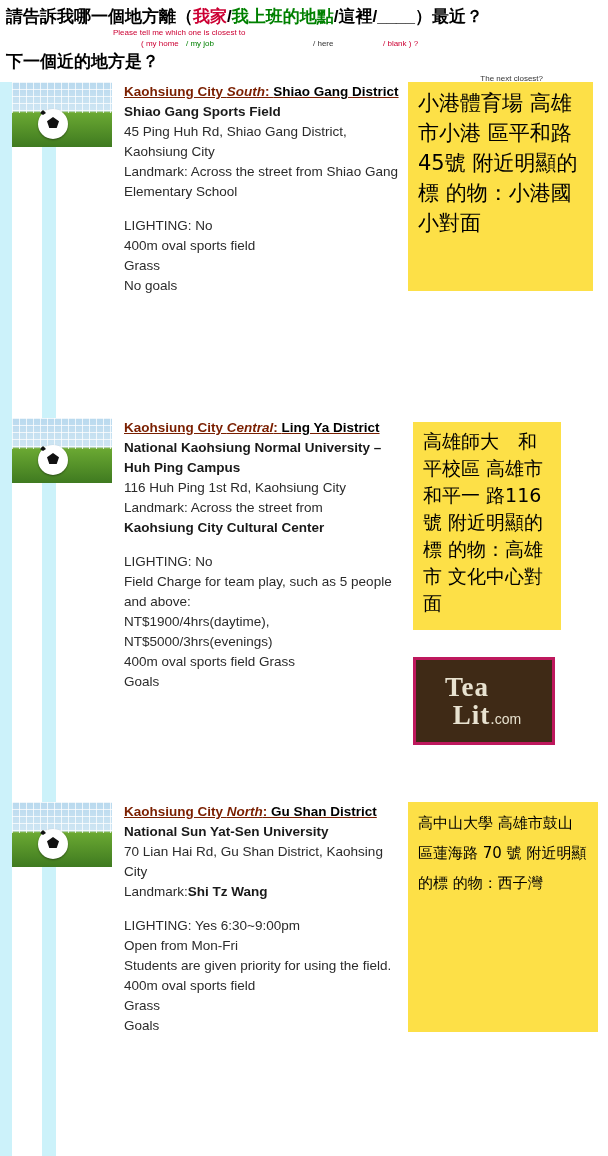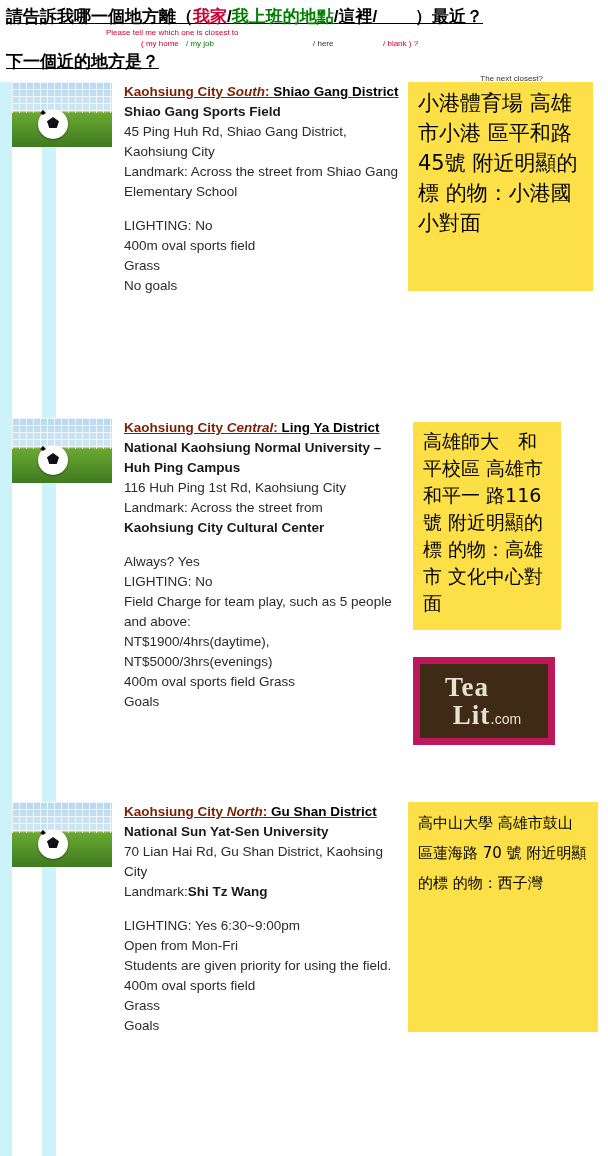--- a/index.html
+++ b/index.html
@@ -17,21 +17,20 @@
   }
 
   
   .header {
     position: absolute;
     left: 0;
     top: 0;
     width: 547px;
     padding: 6px 4px 0 6px;
     box-sizing: border-box;
-    text-decoration: underline;
   }
   .q-line1 {
     font-size: 17px;
     font-weight: bold;
     line-height: 22px;
     white-space: nowrap;
   }
   .q-red { color: #cc0033; }
   .q-green { color: #008000; }
   .q-blank { letter-spacing: 0px; }
@@ -166,21 +165,21 @@
     line-height: 29px;
     color: #000000;
   }
 
   
   .tealit {
     position: absolute;
     width: 142px;
     height: 88px;
     background: #3f2a16;
-    border: 7px solid #be185d;
+    border: 3px solid #be185d;
     box-sizing: border-box;
     display: flex;
     flex-direction: column;
     justify-content: center;
     align-items: center;
   }
   .tealit .l1, .tealit .l2 {
     color: #e8e2d0;
     font-family: "Liberation Serif", serif;
     font-size: 27px;
@@ -201,21 +200,21 @@
   }
 </style>
 </head>
 <body>
 
 <div class="header">
   <div class="q-line1">
     <span>請告訴我哪一個地方離（</span><span class="q-red">我家</span><span>/</span><span class="q-green">我上班的地點</span><span>/</span><span>這裡</span><span>/</span><span class="q-blank">____</span><span>）最近？</span>
   </div>
   <div class="q-sub-row" style="margin-left:0;margin-top:0;">
-    <span class="q-sub-item" style="left:100px;top:0;color:#cc0033;">Please tell me which one is closest to</span>
+    <span class="q-sub-item" style="left:107px;top:0;color:#cc0033;">Please tell me which one is closest to</span>
   </div>
   <div class="q-sub-row" style="height:12px;">
     <span class="q-sub-item" style="left:135px;top:1px;color:#cc0033;">( my home</span>
     <span class="q-sub-item" style="left:180px;top:1px;color:#008000;">/ my job</span>
     <span class="q-sub-item" style="left:307px;top:1px;color:#333333;">/ here</span>
     <span class="q-sub-item" style="left:377px;top:1px;color:#cc0033;">/ blank ) ?</span>
   </div>
   <div class="q-line2">下一個近的地方是？</div>
   <div class="q-sub2">The next closest?</div>
 </div>
@@ -261,21 +260,20 @@
   </div>
   <div class="text-col">
     <div class="title-line">
       <span class="city">Kaohsiung City </span><em class="city">Central</em><span class="city">: </span><span class="area">Ling Ya District</span>
     </div>
     <div class="venue">National Kaohsiung Normal University – Huh Ping Campus</div>
     <div class="detail">116 Huh Ping 1st Rd, Kaohsiung City</div>
     <div class="detail">Landmark: Across the street from</div>
     <div class="detail" style="font-weight:bold;color:#1a1a1a;">Kaohsiung City Cultural Center</div>
     <div class="spacer"></div>
-    <div class="detail">Always? Yes</div>
     <div class="detail">LIGHTING: No</div>
     <div class="detail">Field Charge for team play, such as 5 people and above:</div>
     <div class="detail">NT$1900/4hrs(daytime),</div>
     <div class="detail">NT$5000/3hrs(evenings)</div>
     <div class="detail">400m oval sports field Grass</div>
     <div class="detail">Goals</div>
   </div>
 </div>
 <div class="cn-box" style="left:413px;top:422px;width:148px;height:208px;font-size:19px;line-height:27px;">高雄師大　和
 平校區

